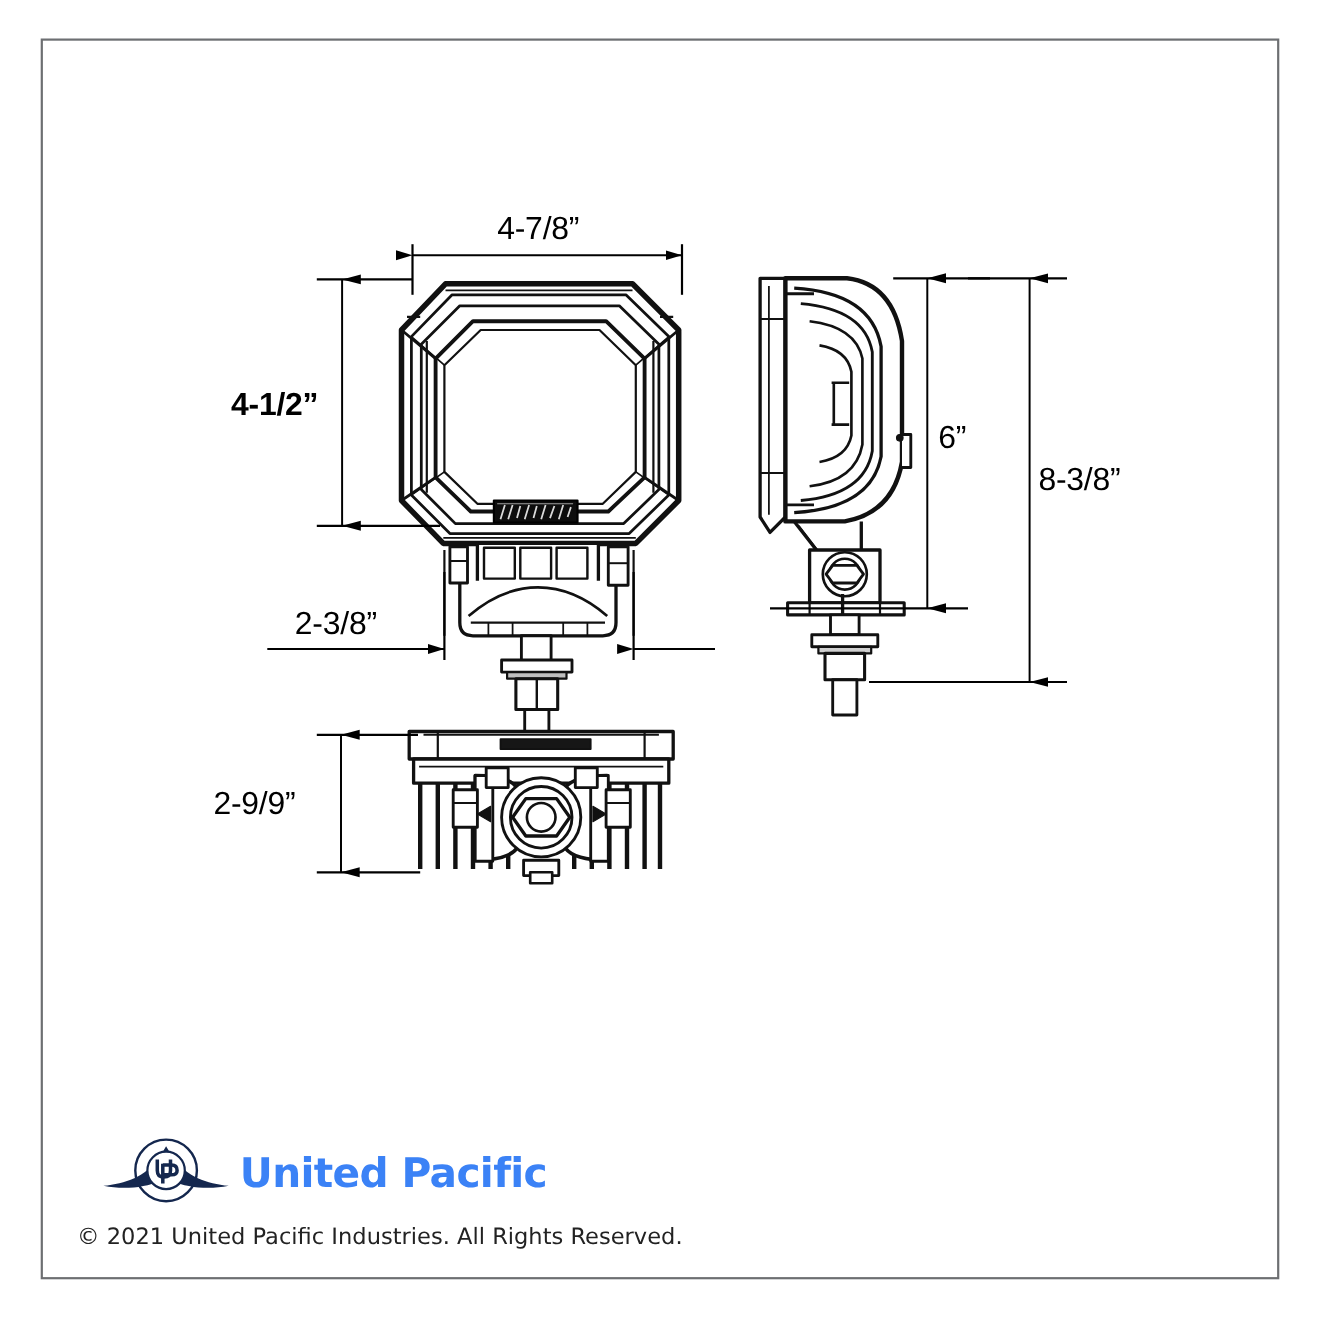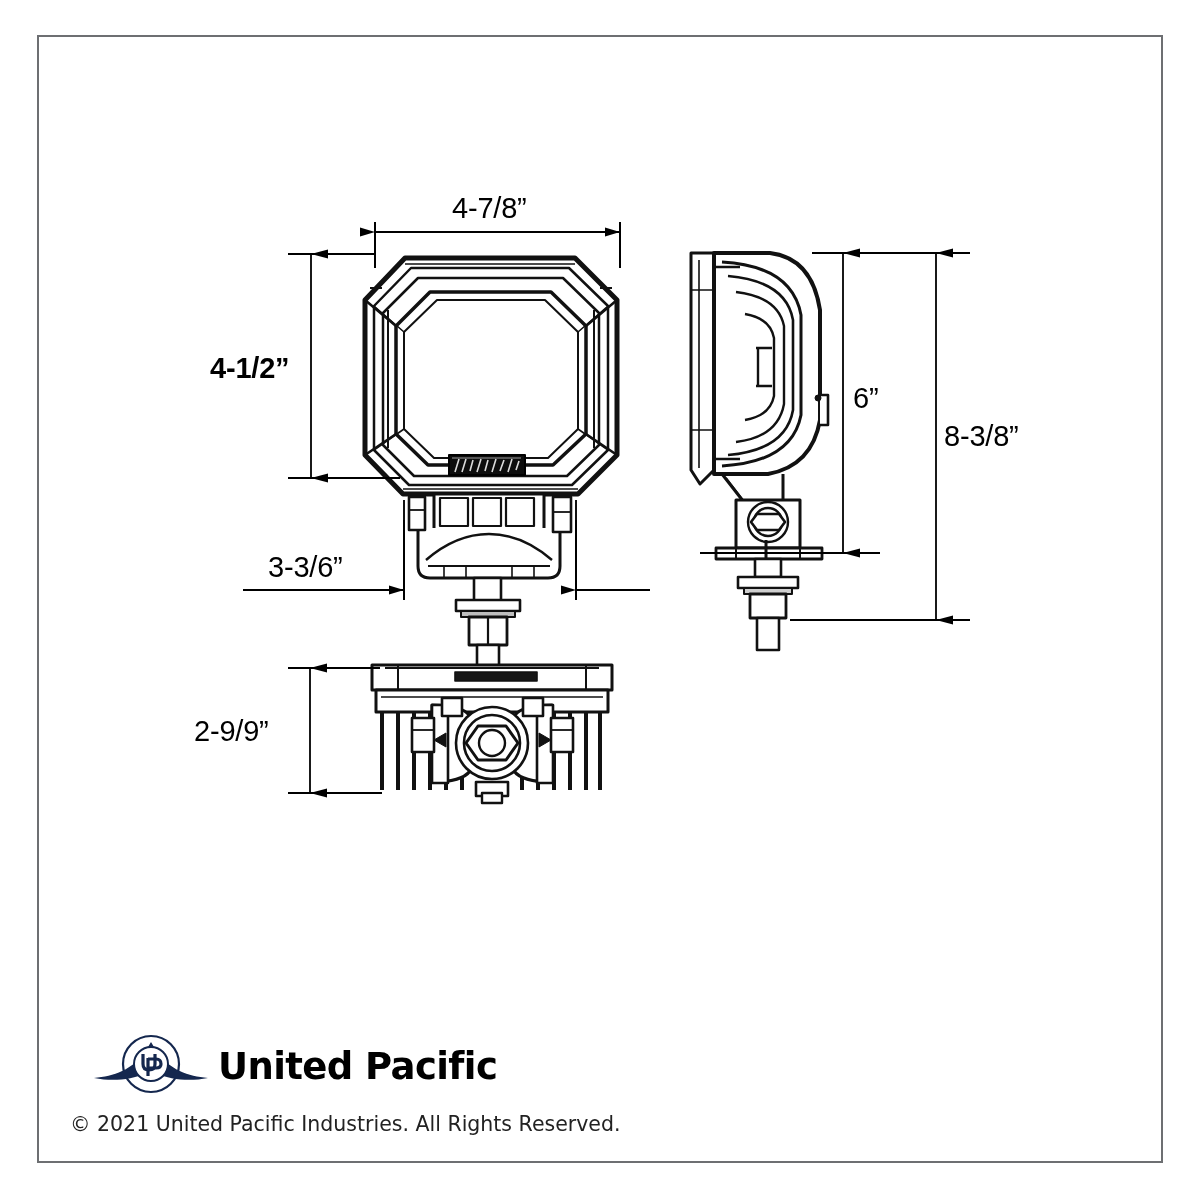--- a/index.html
+++ b/index.html
@@ -60,21 +60,21 @@
   }
   #brand-mark {
     width: 118px;
     height: 72px;
     flex: none;
   }
   #brand-wordmark {
     font-family: "DejaVu Sans", sans-serif;
     font-size: 37px;
     font-weight: bold;
-    color: #000000;
+    color: #3b82f6;
     letter-spacing: -0.6px;
     margin-left: 8px;
     line-height: 1;
   }
   #copyright-line {
     position: absolute;
     left: 0px;
     top: 82px;
     font-family: "DejaVu Sans", sans-serif;
     font-size: 20.5px;
@@ -285,21 +285,21 @@
         <path d="M 288,793 L 382,793" stroke-width="2"></path>
         <path d="M 310,668 L 310,793" stroke-width="1.8" marker-start="url(#arrVIn)" marker-end="url(#arrVIn)"></path>
       </g>
     </g>
   </svg>
 
   <div class="dim-label" style="left:452px; top:192px;">4-7/8”</div>
 
   <div class="dim-label" style="left:210px; top:352px;font-weight:bold;">4-1/2”</div>
 
-  <div class="dim-label" style="left:268px; top:551px;">3-3/6”</div>
+  <div class="dim-label" style="left:268px; top:551px;">2-3/8”</div>
 
   <div class="dim-label" style="left:853px; top:382px;">6”</div>
 
   <div class="dim-label" style="left:944px; top:420px;">8-3/8”</div>
 
   <div class="dim-label" style="left:194px; top:715px;">2-9/9”</div>
 
   <div id="brand-block">
     <div id="brand-logo-row">
       <svg id="brand-mark" viewBox="0 0 118 72">

